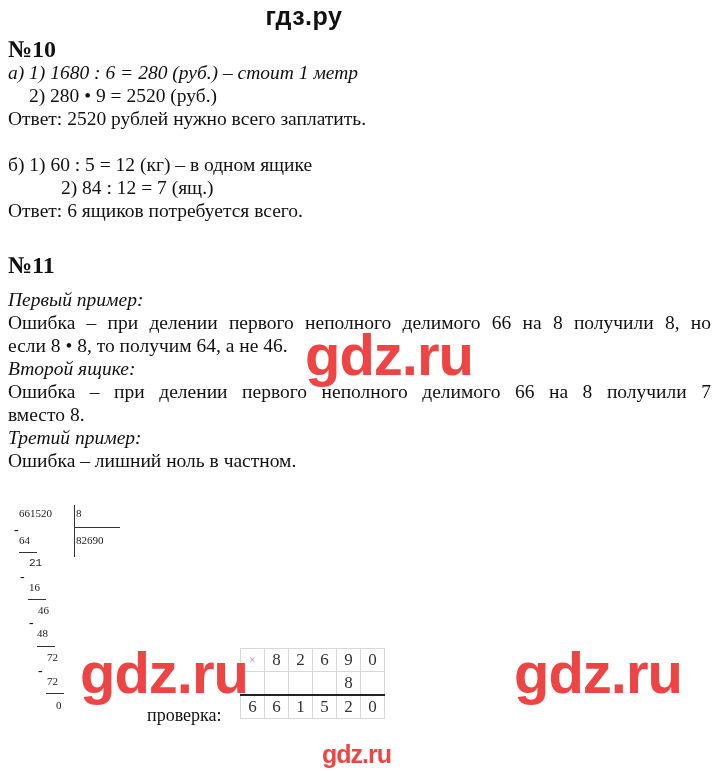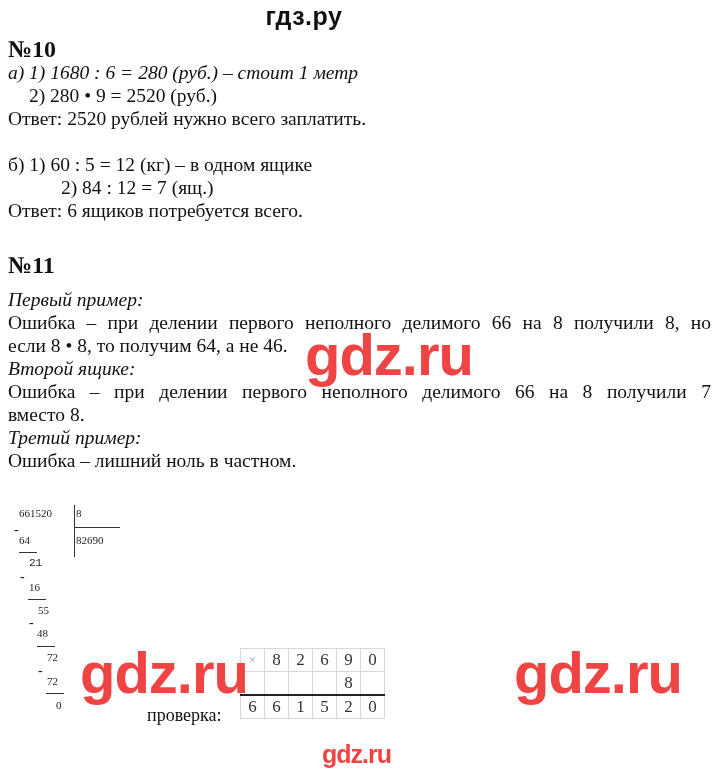--- a/index.html
+++ b/index.html
@@ -69,21 +69,21 @@
   <div class="abs serif ld" style="left:76px; top:531px;">82690</div>
 
   <div class="abs serif minus" style="left:14px; top:522px;">-</div>
   <div class="abs serif ld" style="left:19px; top:531px;">64</div>
   <div class="ld-line" style="left:19px; top:552px; width:18px;"></div>
   <div class="abs serif ld" style="left:29px; top:554px;font-family:Liberation Mono, monospace;">21</div>
 
   <div class="abs serif minus" style="left:20px; top:569px;">-</div>
   <div class="abs serif ld" style="left:29px; top:578px;">16</div>
   <div class="ld-line" style="left:28px; top:599px; width:18px;"></div>
-  <div class="abs serif ld" style="left:38px; top:601px;">55</div>
+  <div class="abs serif ld" style="left:38px; top:601px;">46</div>
 
   <div class="abs serif minus" style="left:29px; top:615px;">-</div>
   <div class="abs serif ld" style="left:37px; top:624px;">48</div>
   <div class="ld-line" style="left:37px; top:646px; width:18px;"></div>
   <div class="abs serif ld" style="left:47px; top:648px;">72</div>
 
   <div class="abs serif minus" style="left:38px; top:663px;">-</div>
   <div class="abs serif ld" style="left:47px; top:672px;">72</div>
   <div class="ld-line" style="left:46px; top:693px; width:18px;"></div>
   <div class="abs serif ld" style="left:56px; top:696px;">0</div>

